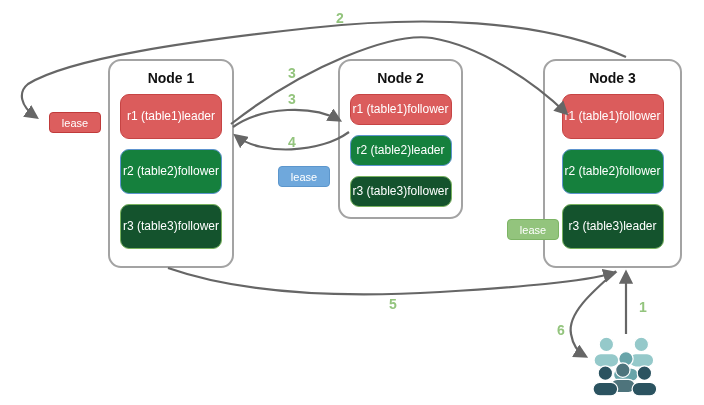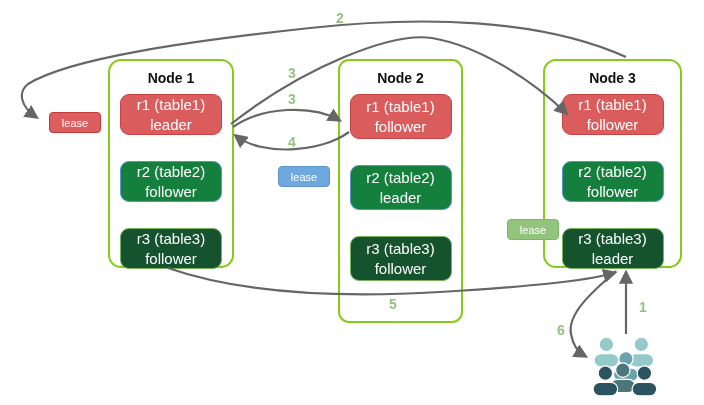--- a/index.html
+++ b/index.html
@@ -2,27 +2,27 @@
 <html><head>
 <meta charset="utf-8">
 <style>
   html,body{margin:0;padding:0;background:#fff;}
   #canvas{
     position:relative;width:704px;height:405px;background:#ffffff;overflow:hidden;
     font-family:"Liberation Sans", sans-serif;
   }
   .node{
     position:absolute;box-sizing:border-box;background:#fff;
-    border:2px solid #84cc16;border-radius:13px;
+    border:2px solid #a3a3a3;border-radius:13px;
     display:flex;flex-direction:column;align-items:center;z-index:2;
   }
   .node-title{margin-top:9px;margin-bottom:8px;font-weight:bold;font-size:14px;color:#111;}
   .replica{
-    width:102px;height:45px;border-radius:9px;margin-bottom:26px;color:#fff;
-    font-size:15px;display:flex;flex-direction:column;align-items:center;
+    width:102px;height:45px;border-radius:9px;margin-bottom:10px;color:#fff;
+    font-size:12px;display:flex;flex-direction:row;align-items:center;
     justify-content:center;line-height:1.3;box-sizing:border-box;text-align:center;
   }
   .replica.red{background:#DB5C5C;border:1px solid #C64444;}
   .replica.blue{background:#15803d;border:1px solid #5E94CF;}
   .replica.green{background:#14532d;border:1px solid #79B25F;}
   .lease{
     position:absolute;height:21px;width:52px;border-radius:4px;color:#fff;font-size:11px;
     display:flex;align-items:center;justify-content:center;box-sizing:border-box;z-index:4;
   }
   .lease.red{background:#DC5E5E;border:1.5px solid #C03A3A;left:49px;top:112px;}
@@ -49,21 +49,21 @@
     <div class="replica blue">
       <span>r2 (table2)</span>
       <span>follower</span>
     </div>
     <div class="replica green">
       <span>r3 (table3)</span>
       <span>follower</span>
     </div>
   </div>
 
-  <div class="node" style="left:338px;top:59px;width:125px;height:264px;border-radius:11px;">
+  <div class="node" style="left:338px;top:59px;width:125px;height:160px;">
     <div class="node-title">Node 2</div>
     <div class="replica red">
       <span>r1 (table1)</span>
       <span>follower</span>
     </div>
     <div class="replica blue">
       <span>r2 (table2)</span>
       <span>leader</span>
     </div>
     <div class="replica green">

